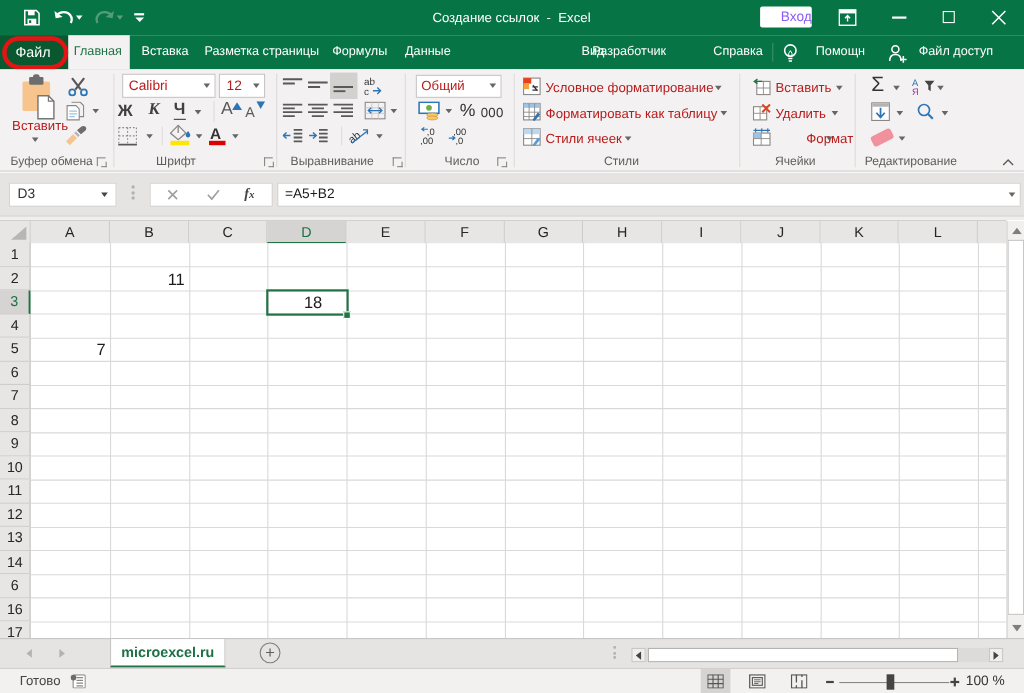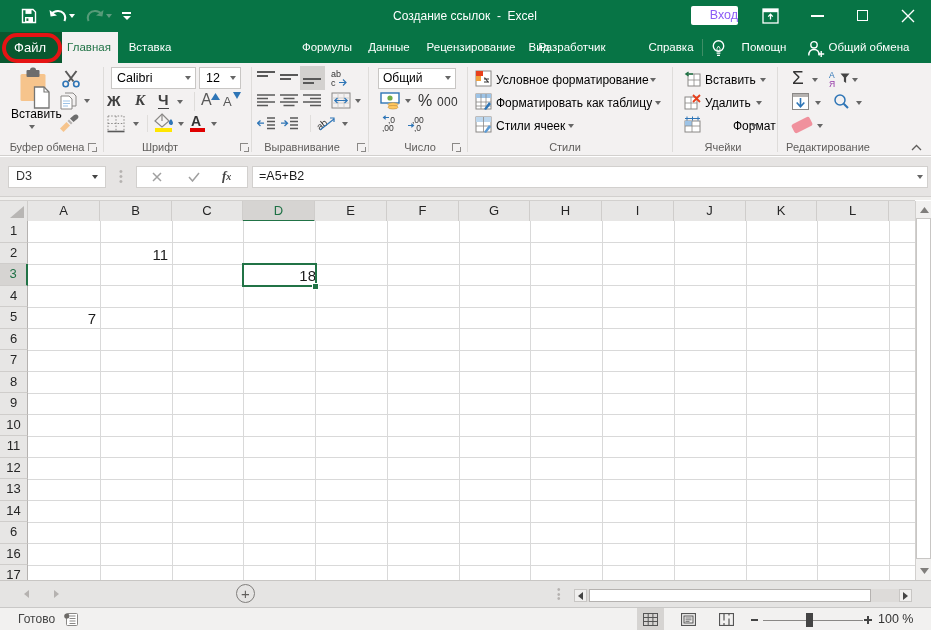--- a/index.html
+++ b/index.html
@@ -9,21 +9,21 @@
   
   #titlebar { left:0; top:0; width:931px; height:32px; background:#077445; }
   #tabrow { left:0; top:32px; width:931px; height:31px; background:#077445; }
   .tabtxt { position:absolute; top:0; height:31px; line-height:31px; color:#fff; font-size:11.5px; white-space:nowrap; transform:translateX(-50%); }
   
   #ribbon { left:0; top:63px; width:931px; height:93px; background:#f3f1f1; border-bottom:1px solid #d2d0ce; }
   .vsep { position:absolute; top:4px; width:1px; height:85px; background:#dedcda; }
   .glabel { position:absolute; top:77px; height:14px; line-height:14px; font-size:11px; color:#5f5d5b; text-align:center; }
   .launch { position:absolute; top:80px; width:8px; height:8px; border-left:1px solid #8a8886; border-top:1px solid #8a8886; }
   .launch::after { content:""; position:absolute; right:-1px; bottom:-1px; width:4px; height:4px; border-right:1.4px solid #8a8886; border-bottom:1.4px solid #8a8886; }
-  .rbtxt { position:absolute; font-size:12px; color:#000000; white-space:nowrap; }
+  .rbtxt { position:absolute; font-size:12px; color:#b91c1c; white-space:nowrap; }
   .dar { position:absolute; width:0; height:0; border-left:3.5px solid transparent; border-right:3.5px solid transparent; border-top:4px solid #666; }
   
   #fbar { left:0; top:157px; width:931px; height:40px; background:#e6e4e3; border-bottom:1px solid #d2d0ce; }
   .wbox { position:absolute; top:9px; height:22px; background:#fff; border:1px solid #d2d0ce; }
   
   #colhead { left:0; top:200px; width:915px; height:21px; background:#e7e6e5; border-top:1px solid #d2d0ce; }
   .ch { position:absolute; top:0; height:21px; line-height:20px; font-size:13px; color:#262626; text-align:center; border-right:1px solid #cfcdcb; border-bottom:1px solid #b5b2b0; background:#e7e6e5; }
   .rh { position:absolute; left:0; width:28px; font-size:13px; color:#262626; text-align:center; border-bottom:1px solid #cfcdcb; border-right:1px solid #b5b2b0; background:#e7e6e5; }
   #sheet { left:28px; top:221px; width:887px; height:359px; background:#fff; }
   .cellv { position:absolute; font-size:15px; color:#1c1c1c; text-align:right; }
@@ -73,28 +73,28 @@
   <svg class="abs" style="left:901px;top:9px" width="14" height="14" viewBox="0 0 14 14">
     <path d="M1 1 L13 13 M13 1 L1 13" stroke="#fff" stroke-width="1.4"></path>
   </svg>
 </div>
 <div class="abs" id="tabrow">
   <div class="abs" style="left:0;top:0;width:62px;height:31px;background:#09582f"></div>
   <div class="abs" style="left:62px;top:0;width:56px;height:31px;background:#f3f1f1"></div>
   <span class="tabtxt" style="left:30px;font-size:13px">Файл</span>
   <span class="tabtxt" style="left:89px;color:#217346">Главная</span>
   <span class="tabtxt" style="left:150px">Вставка</span>
+  <span class="tabtxt" style="left:238px">Разметка страницы</span>
   <span class="tabtxt" style="left:327px">Формулы</span>
   <span class="tabtxt" style="left:389px">Данные</span>
-  <span class="tabtxt" style="left:471px">Рецензирование</span>
   <span class="tabtxt" style="left:539px">Вид</span>
   <span class="tabtxt" style="left:572px">Разработчик</span>
   <span class="tabtxt" style="left:671px">Справка</span>
   <span class="tabtxt" style="left:764px">Помощн</span>
-  <span class="tabtxt" style="left:869px">Общий обмена</span>
+  <span class="tabtxt" style="left:869px">Файл доступ</span>
   <div class="abs" style="left:702px;top:7px;width:1px;height:17px;background:#3f8e66"></div>
 
   <svg class="abs" style="left:711px;top:7px" width="15" height="19" viewBox="0 0 15 19">
     <circle cx="7.5" cy="7" r="5.2" fill="none" stroke="#fff" stroke-width="1.4"></circle>
     <path d="M5.6 14.2 h3.8 M6 16.4 h3" stroke="#fff" stroke-width="1.3"></path>
     <path d="M6 9.5 l1.5-2.5 1.5 2.5 v2.5 h-3 z" fill="none" stroke="#fff" stroke-width="0.9"></path>
   </svg>
 
   <svg class="abs" style="left:807px;top:8px" width="18" height="18" viewBox="0 0 18 18">
     <circle cx="7" cy="4.8" r="3.2" fill="none" stroke="#fff" stroke-width="1.4"></circle>
@@ -398,41 +398,42 @@
     <div class="rh" style="top:344.0px;height:21.5px;line-height:20.5px">17</div>
   </div>
 <div class="abs" id="sheet">
     <svg width="887" height="359" viewBox="0 0 887 359" style="position:absolute;left:0;top:0">
       <path d="M72.5 0 V359 M144.5 0 V359 M215.5 0 V359 M287.5 0 V359 M359.5 0 V359 M431.5 0 V359 M502.5 0 V359 M574.5 0 V359 M646.5 0 V359 M718.5 0 V359 M789.5 0 V359 M861.5 0 V359" stroke="#d9d9d9" stroke-width="1"></path>
       <path d="M0 21.5 H887 M0 43.5 H887 M0 64.5 H887 M0 86.5 H887 M0 107.5 H887 M0 129.5 H887 M0 150.5 H887 M0 172.5 H887 M0 193.5 H887 M0 215.5 H887 M0 236.5 H887 M0 258.5 H887 M0 279.5 H887 M0 301.5 H887 M0 322.5 H887 M0 344.5 H887" stroke="#d9d9d9" stroke-width="1"></path>
     </svg>
   </div>
 
 <div class="cellv" style="left:100px;top:246px;width:68px">11</div>
-<div class="cellv" style="left:249px;top:267px;width:67px">18</div>
+<div class="cellv" style="left:226px;top:267px;width:67px">18</div>
 <div class="cellv" style="left:28px;top:310px;width:68px">7</div>
 
 <div class="abs" style="left:241.5px;top:263px;width:75px;height:24px;border:2px solid #217346"></div>
 <div class="abs" style="left:312px;top:283px;width:7px;height:7px;background:#217346;border:1px solid #fff"></div>
 <div class="abs" id="vscroll">
   <svg class="abs" style="left:4px;top:6px" width="9" height="6" viewBox="0 0 9 6">
       <path d="M0 6 L4.5 0 L9 6 z" fill="#807e7c"></path>
     </svg>
   <div class="abs" style="left:0px;top:17px;width:15px;height:341px;background:#fff;border:1px solid #c8c6c4"></div>
   <svg class="abs" style="left:4px;top:367px" width="9" height="6" viewBox="0 0 9 6">
       <path d="M0 0 L4.5 6 L9 0 z" fill="#807e7c"></path>
     </svg>
 </div>
 <div class="abs" id="tabbar">
   <svg class="abs" style="left:23px;top:8px" width="7" height="10" viewBox="0 0 7 10">
       <path d="M6 1 L1 5 L6 9 z" fill="#b5b2b0"></path>
     </svg>
   <svg class="abs" style="left:53px;top:8px" width="7" height="10" viewBox="0 0 7 10">
       <path d="M1 1 L6 5 L1 9 z" fill="#b5b2b0"></path>
     </svg>
+  <div class="abs" style="left:100px;top:0;width:105px;height:26px;background:#fff;border-left:1px solid #c8c6c4;border-right:1px solid #c8c6c4;border-bottom:2.5px solid #1e7145;color:#1e7145;font-weight:bold;font-size:13px;text-align:center;line-height:24px">microexcel.ru</div>
   <div class="abs" style="left:236px;top:3px;width:19px;height:19px;border:1.2px solid #807e7c;border-radius:50%;color:#605e5c;text-align:center;line-height:17px;font-size:15px">+</div>
   <div class="abs" style="left:557px;top:7px;color:#b5b2b0;font-size:10px;line-height:4.5px">•<br>•<br>•</div>
 
   <div class="abs" style="left:574px;top:8px;width:13px;height:13px;background:#f0efee;border:1px solid #c8c6c4"></div>
   <svg class="abs" style="left:578px;top:11px" width="5" height="8" viewBox="0 0 5 8">
       <path d="M5 0 L0 4 L5 8 z" fill="#444"></path>
     </svg>
   <div class="abs" style="left:587px;top:8px;width:312px;height:13px;background:#dddbd9"></div>
   <div class="abs" style="left:589px;top:8px;width:282px;height:13px;background:#fff;border:1px solid #b5b2b0"></div>
   <div class="abs" style="left:899px;top:8px;width:13px;height:13px;background:#f0efee;border:1px solid #c8c6c4"></div>

